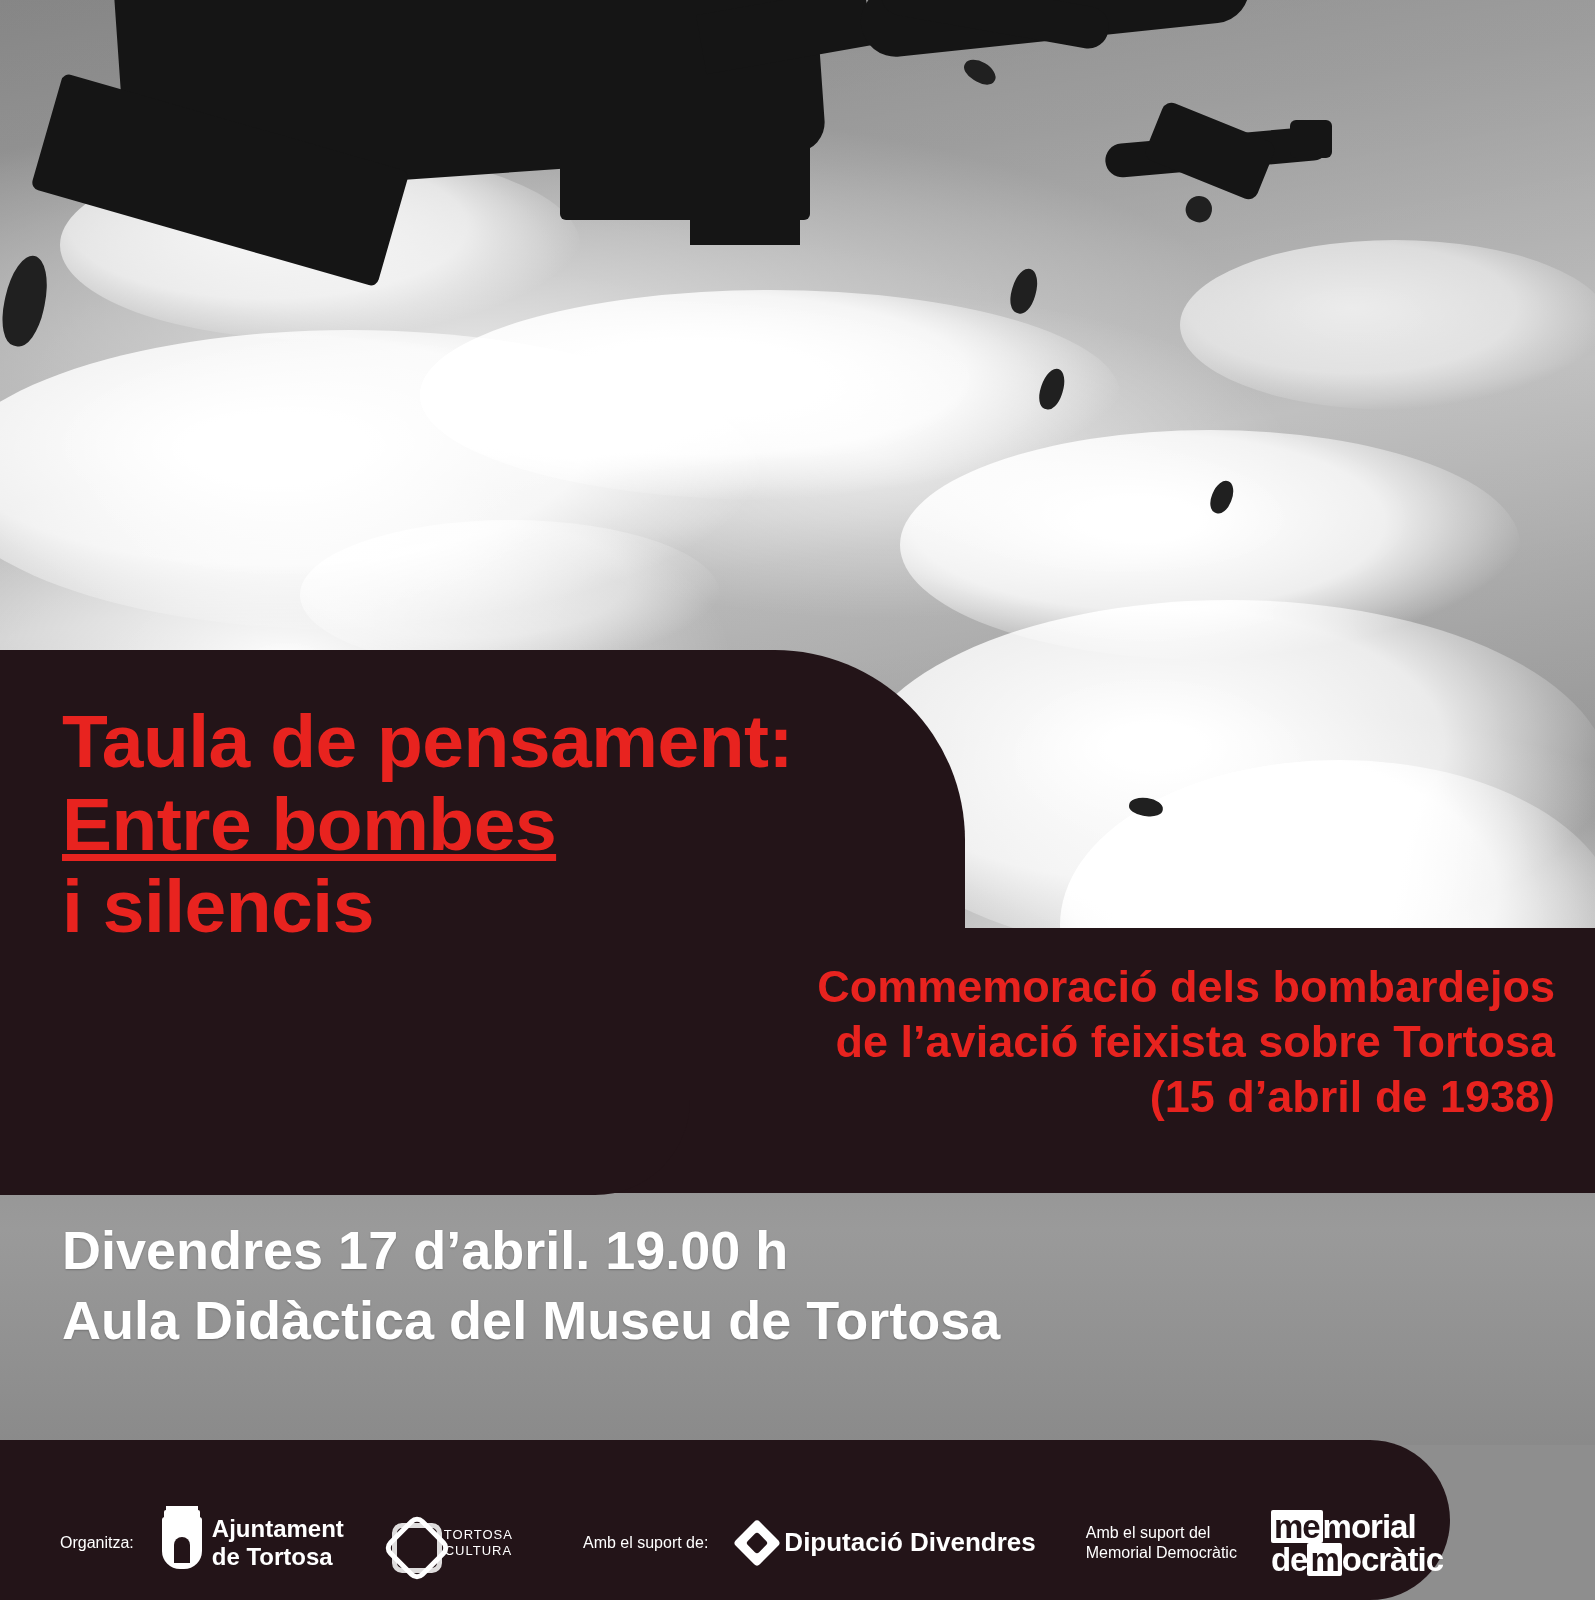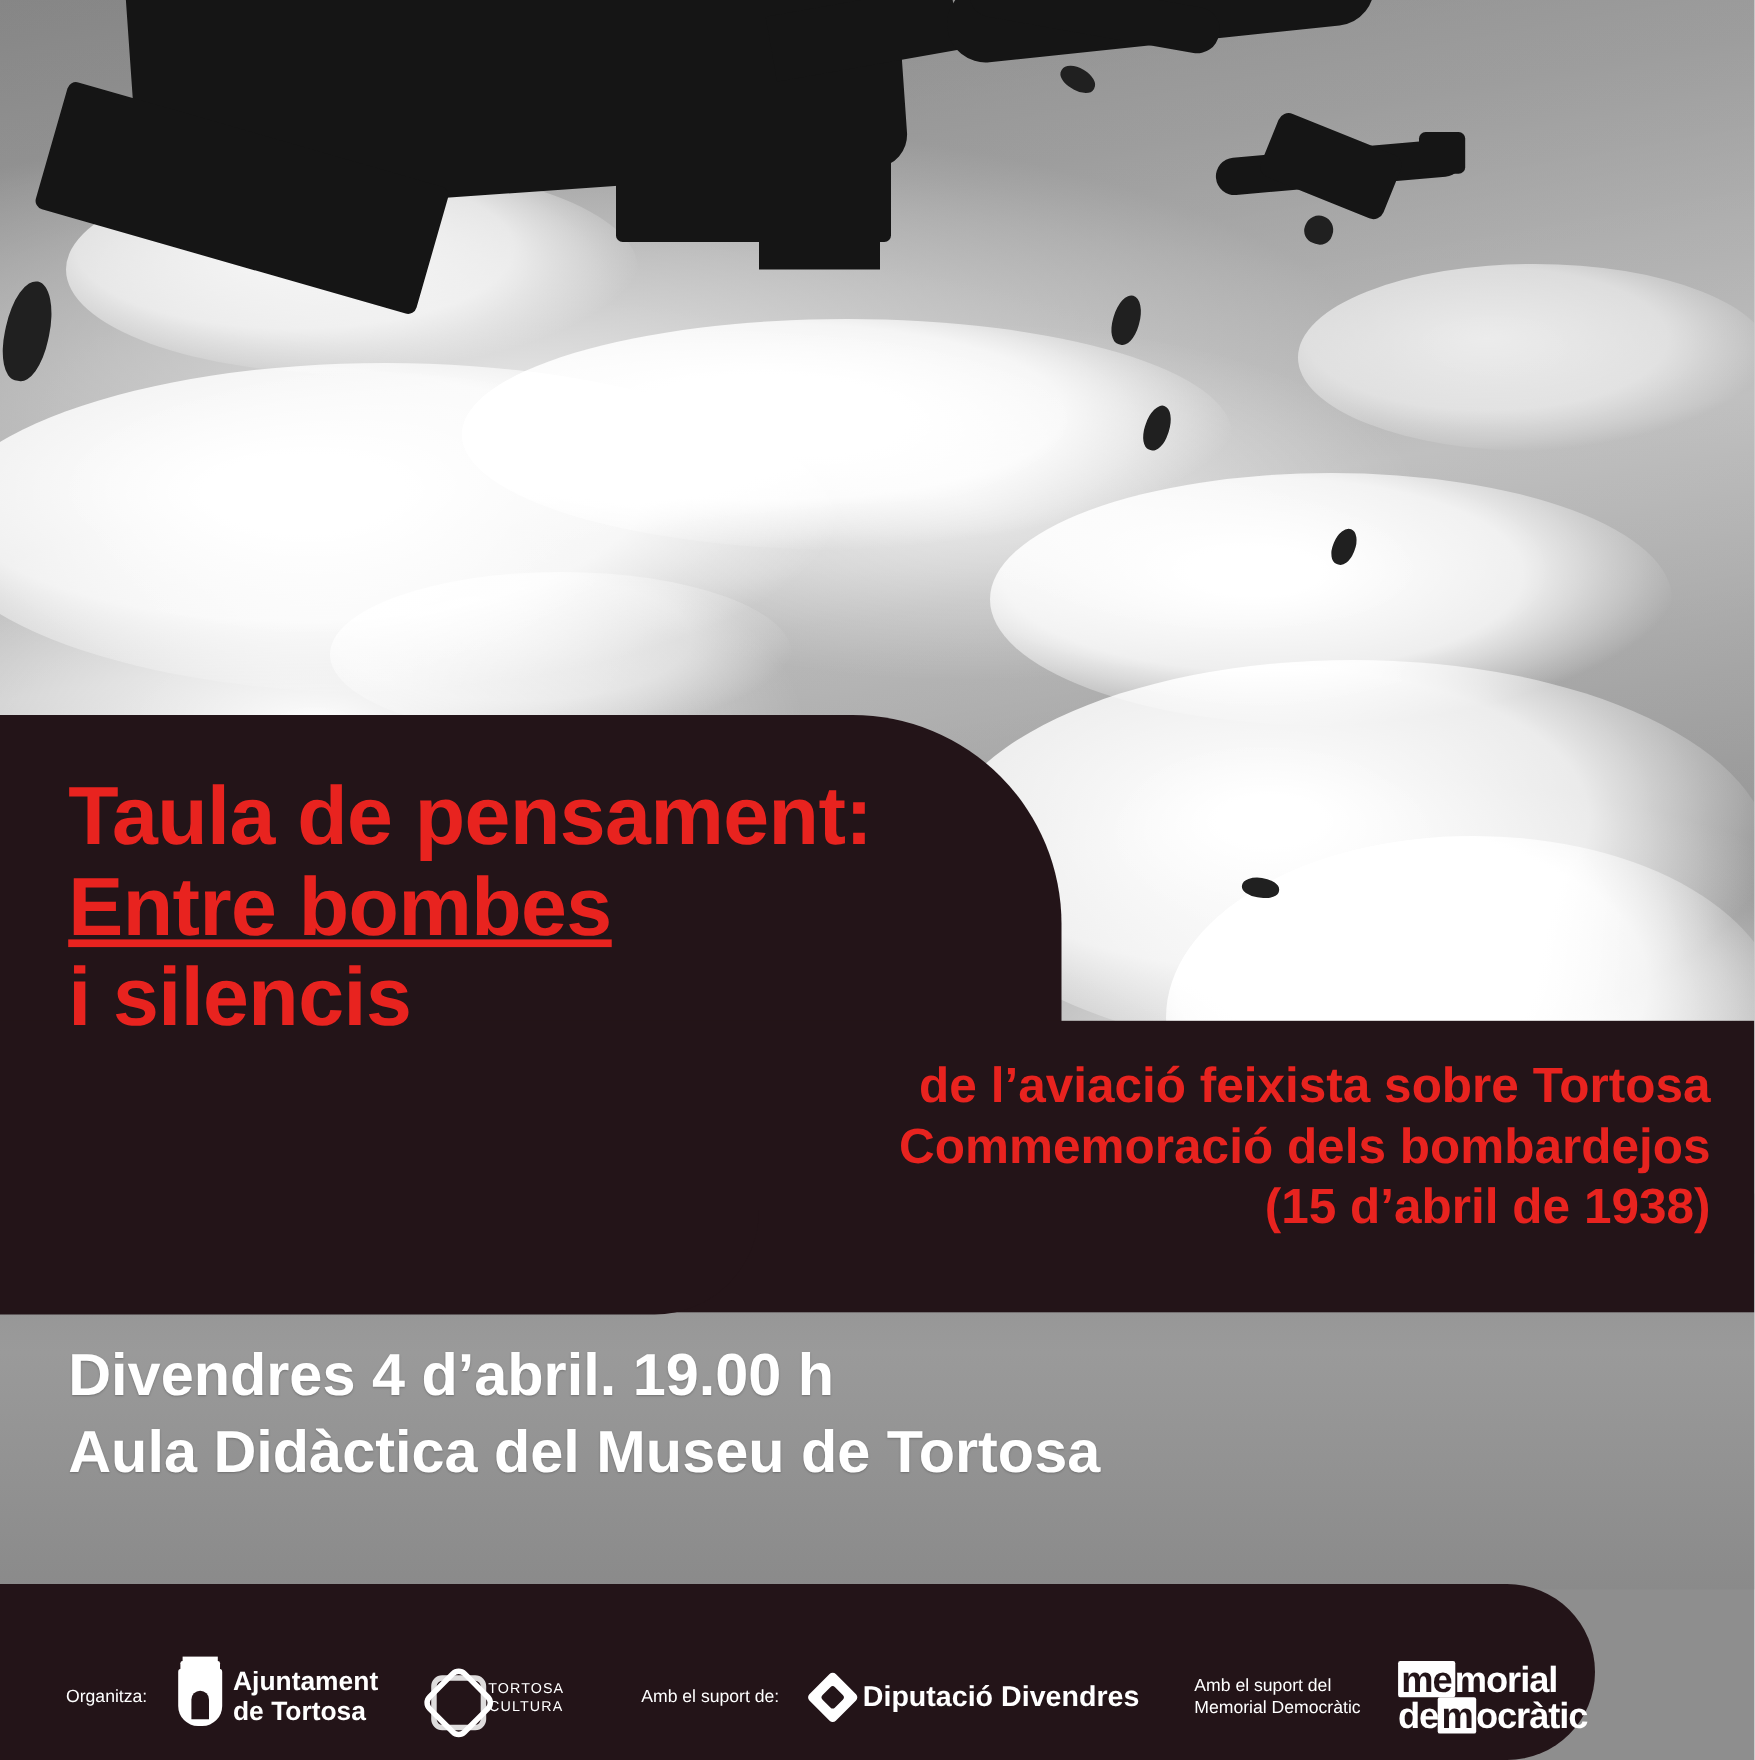--- a/index.html
+++ b/index.html
@@ -274,27 +274,27 @@
   <div class="titleblock-lower"></div>
   <div class="titleblock-notch"></div>
 
   <div class="title">
     <span class="l1">Taula de pensament:</span>
     <span class="l2">Entre bombes</span>
     <span class="l3">i silencis</span>
   </div>
 
   <div class="subtitle">
+    <span>Commemoració dels bombardejos</span>
     <span>de l’aviació feixista sobre Tortosa</span>
-    <span>Commemoració dels bombardejos</span>
     <span>(15 d’abril de 1938)</span>
   </div>
 
   <div class="details">
-    <span>Divendres 4 d’abril. 19.00 h</span>
+    <span>Divendres 17 d’abril. 19.00 h</span>
     <span>Aula Didàctica del Museu de Tortosa</span>
   </div>
 
   <div class="footer"></div>
   <div class="footer-inner">
 
     <div class="flabel" style="margin-left:60px;">Organitza:</div>
 
     <div class="logo-ajuntament" style="margin-left:28px;">
       <div class="shield"></div>

